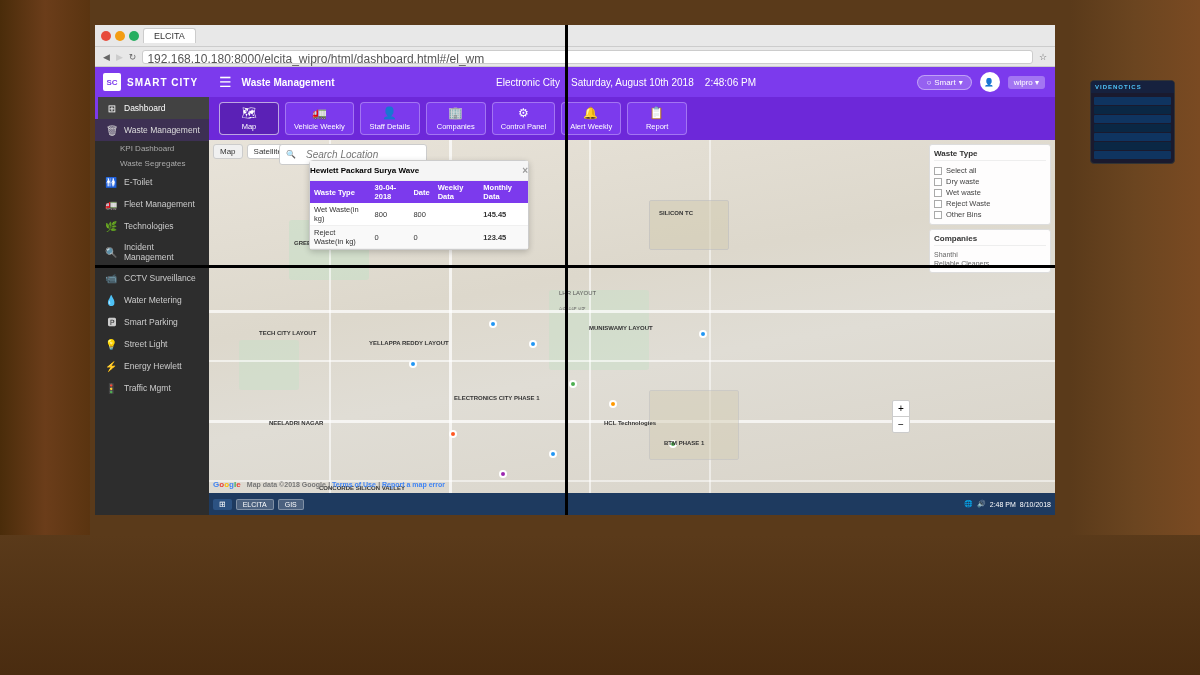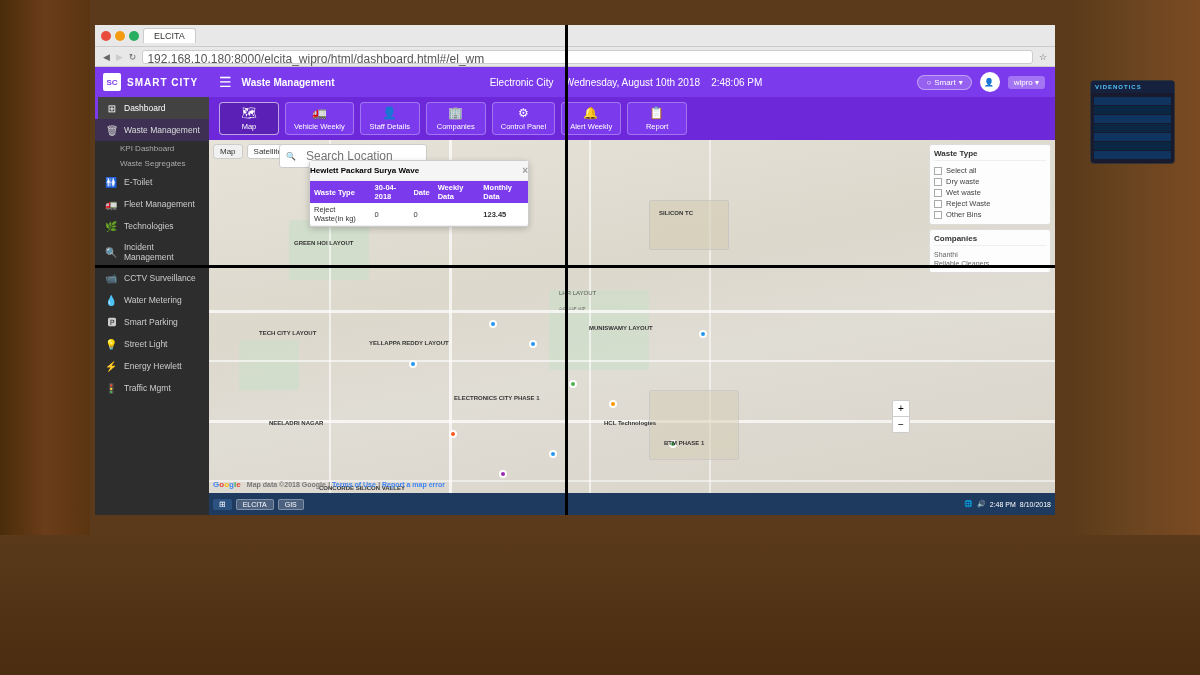--- a/index.html
+++ b/index.html
@@ -275,23 +275,24 @@
       position: absolute;
       top: 4px;
       left: 70px;
       z-index: 10;
     }
     .search-box {
       background: #fff;
       border: 1px solid #ccc;
       border-radius: 3px;
       padding: 2px 6px;
-      font-size: 12px;
+      font-size: 10px;
       width: 120px;
       color: #999;
+      font-style: italic;
     }
 
     
     .waste-popup {
       position: absolute;
       top: 20px;
       left: 100px;
       background: #fff;
       border: 1px solid #ccc;
       border-radius: 4px;
@@ -586,21 +587,21 @@
     </div>
 
     <div class="main-content">
 
       <div class="top-navbar">
         <span class="hamburger">☰</span>
         <span class="nav-title">Waste Management</span>
         <div class="nav-center">
           <span>Electronic City</span>
           &nbsp;&nbsp;
-          <span>Wednesday, August 10th 2018</span>
+          <span>Saturday, August 10th 2018</span>
           &nbsp;&nbsp;
           <span>2:48:06 PM</span>
         </div>
         <div class="nav-right">
           <div class="theme-btn">
             <span>○</span>
             <span>Smart</span>
             <span>▾</span>
           </div>
           <div class="user-avatar">👤</div>
@@ -713,20 +714,27 @@
             <thead>
               <tr>
                 <th>Waste Type</th>
                 <th>30-04-2018</th>
                 <th>Date</th>
                 <th>Weekly Data</th>
                 <th>Monthly Data</th>
               </tr>
             </thead>
             <tbody>
+              <tr>
+                <td>Wet Waste(in kg)</td>
+                <td>800</td>
+                <td>800</td>
+                <td></td>
+                <td class="highlight-cell">145.45</td>
+              </tr>
               <tr>
                 <td>Reject Waste(in kg)</td>
                 <td>0</td>
                 <td>0</td>
                 <td></td>
                 <td class="highlight-cell">123.45</td>
               </tr>
             </tbody>
           </table>
         </div>

